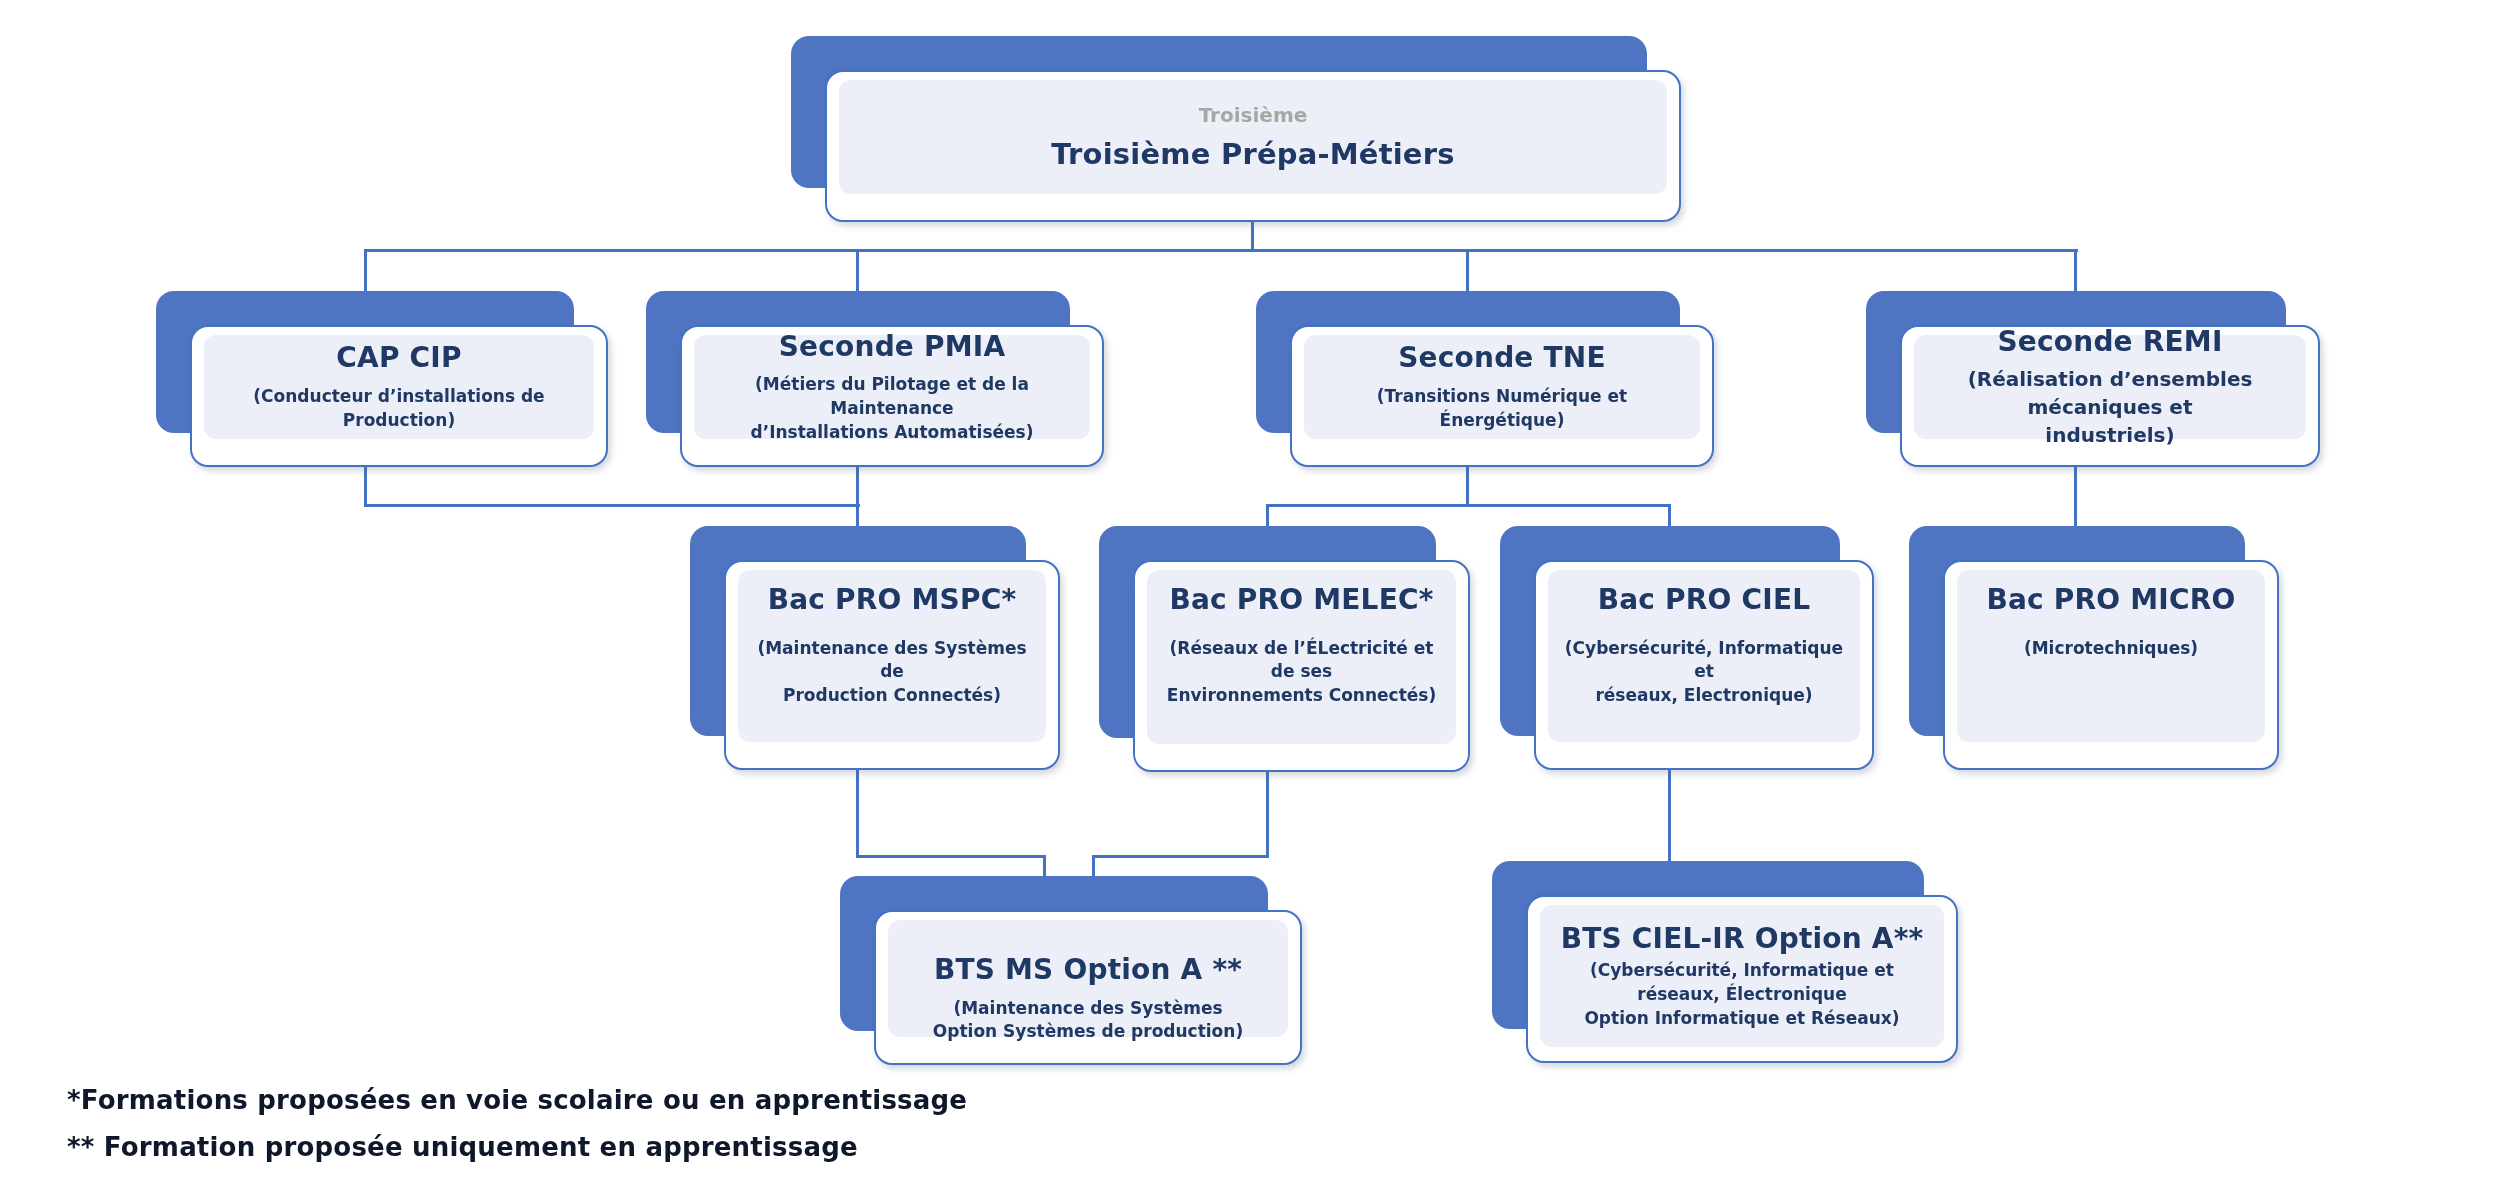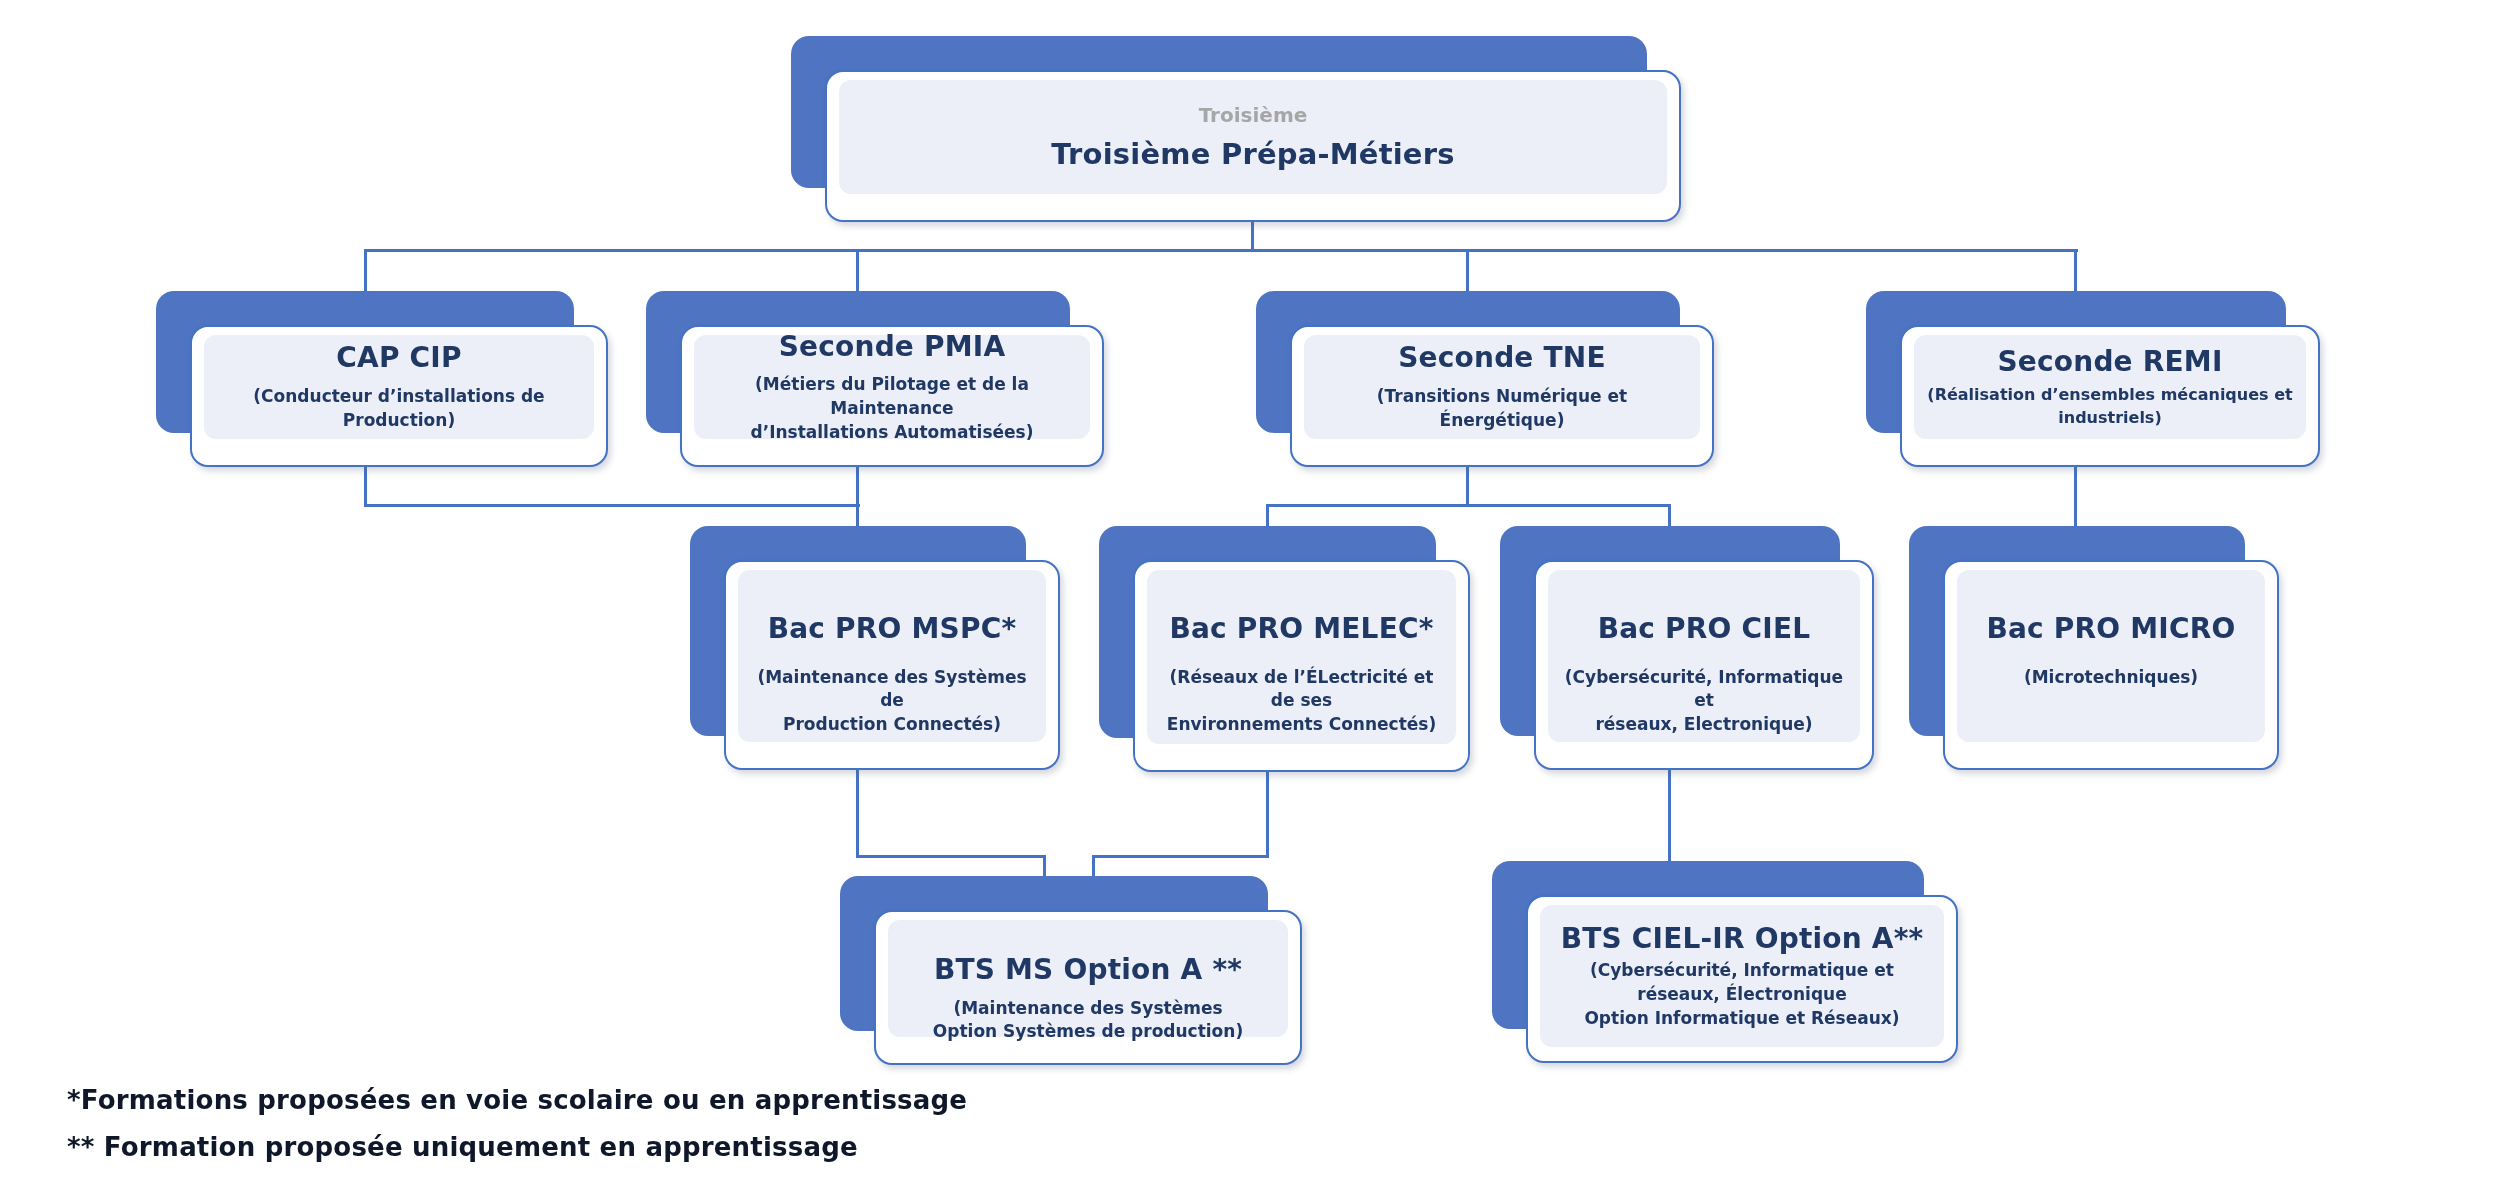--- a/index.html
+++ b/index.html
@@ -27,21 +27,21 @@
     box-shadow:3px 4px 6px rgba(90,100,125,.25);
     display:flex;box-sizing:border-box;
   }
   .panel{
     flex:1;margin:8px 12px 26px 12px;
     background:#ECEFF7;border-radius:12px;
     display:flex;flex-direction:column;align-items:center;justify-content:center;
     text-align:center;padding:4px 10px;box-sizing:border-box;
   }
   .panel.tight{margin:8px 12px 14px 12px;}
-  .panel.top-align{justify-content:flex-start;padding-top:42px;}
+  .panel.top-align{justify-content:flex-start;padding-top:13px;}
   .panel.top-align-sm{justify-content:flex-start;padding-top:33px;}
   .node-title{
     font-size:28px;font-weight:700;color:#1F3864;line-height:1.2;
     letter-spacing:.2px;
   }
   .node-title-ghost{
     font-size:20px;font-weight:700;color:#A6A6A6;line-height:1.2;margin-bottom:10px;
   }
   .node-sub{
     font-size:17px;font-weight:600;color:#1F3864;line-height:1.4;
@@ -125,21 +125,21 @@
       <div class="node-sub">(Transitions Numérique et Énergétique)</div>
     </div>
   </div>
 </div>
 
 <div class="node" style="--l:1900px;--t:325px;--w:420px;--h:142px">
   <div class="shadow"></div>
   <div class="card">
     <div class="panel">
       <div class="node-title">Seconde REMI</div>
-      <div class="node-sub" style="font-size:16px;margin-top:6px">(Réalisation d’ensembles mécaniques et
+      <div class="node-sub" style="font-size:20px;margin-top:6px">(Réalisation d’ensembles mécaniques et
 industriels)</div>
     </div>
   </div>
 </div>
 
 <div class="node gap-lg" style="--l:724px;--t:560px;--w:336px;--h:210px">
   <div class="shadow"></div>
   <div class="card">
     <div class="panel top-align">
       <div class="node-title">Bac PRO MSPC*</div>

